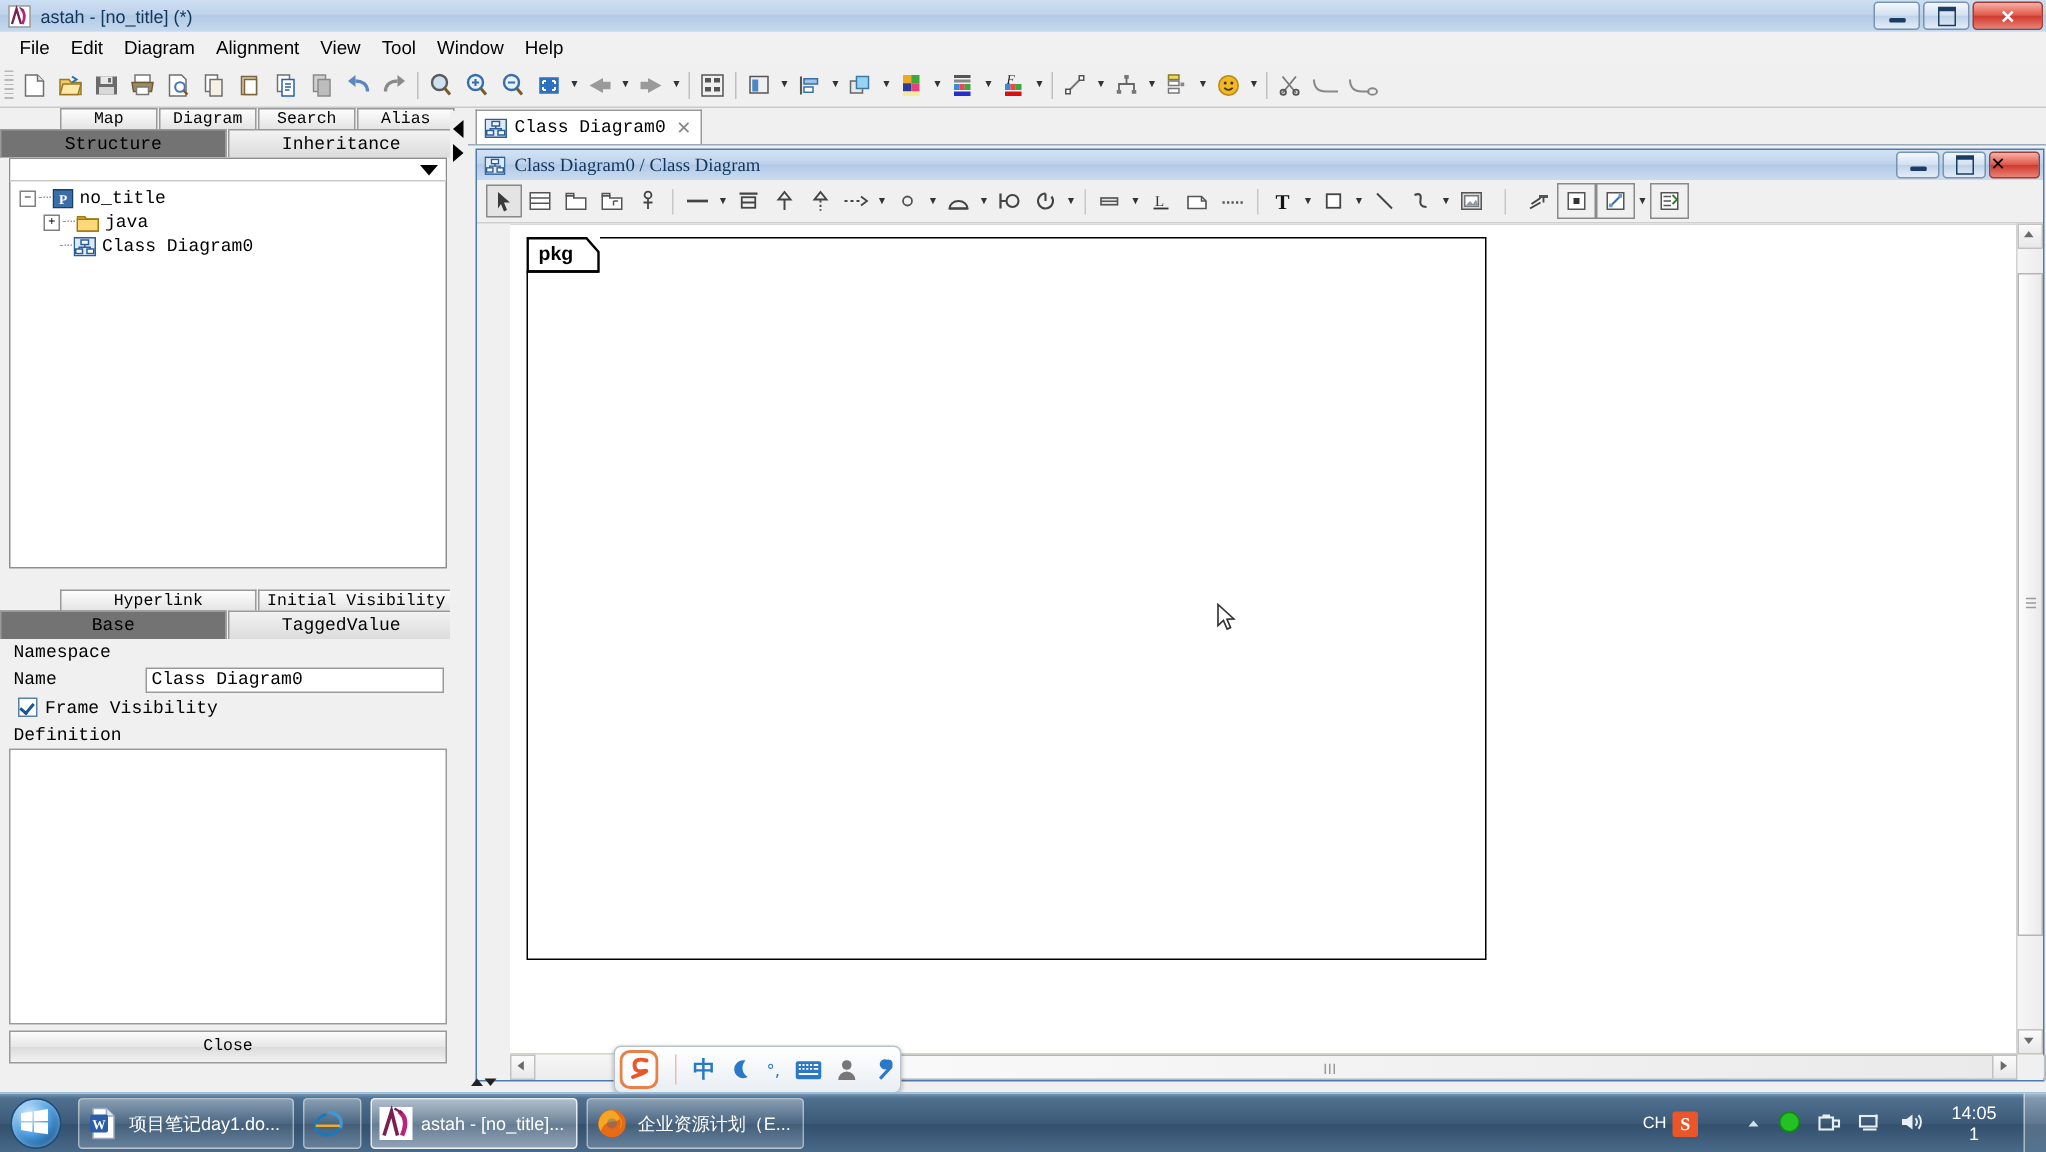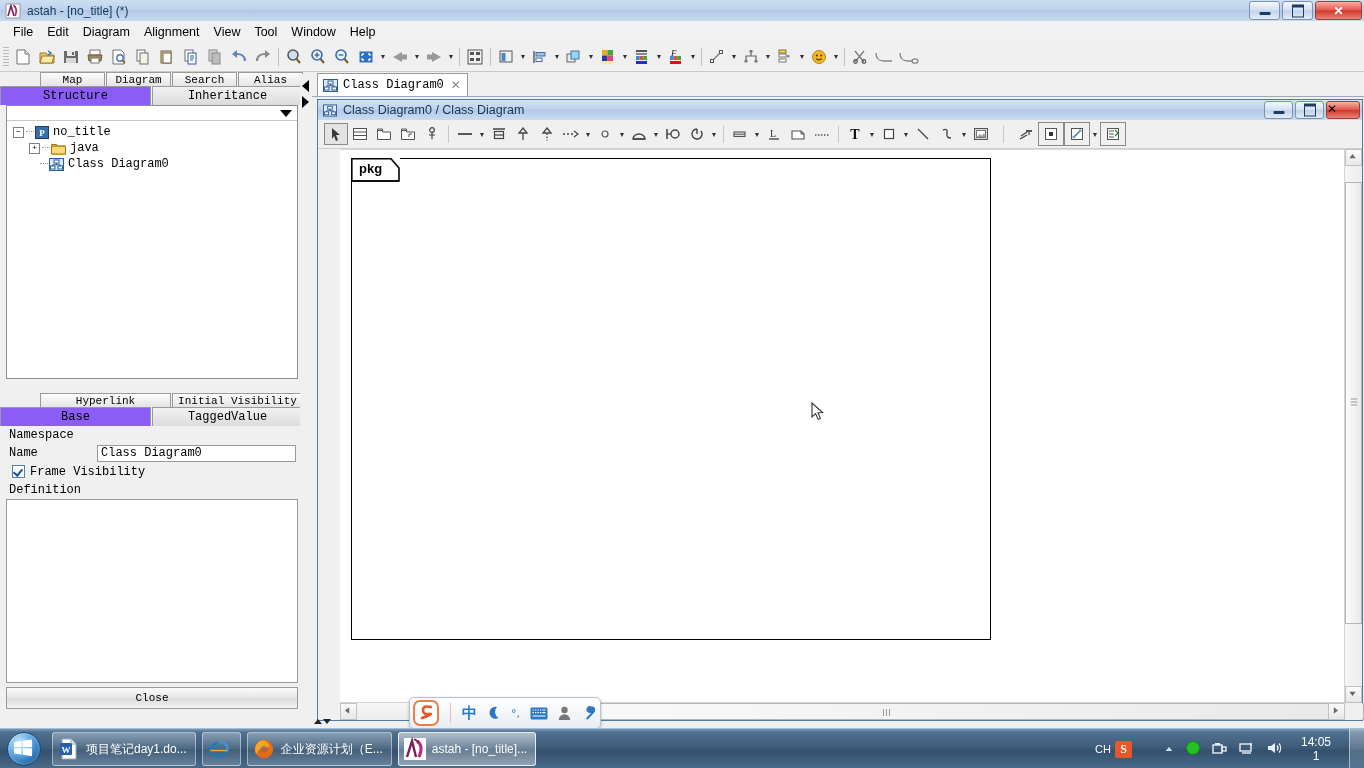--- a/index.html
+++ b/index.html
@@ -64,21 +64,21 @@
   .tabrow{display:flex;height:14px;position:relative;padding-left:40px;}
   .tabtop{flex:1;background:linear-gradient(to bottom,#fdfdfd,#e4e4e4);
           border:1px solid #9a9a9a;border-bottom:none;margin-right:1px;
           font-family:"Liberation Mono","DejaVu Sans Mono",monospace;font-size:11px;
           display:flex;align-items:center;justify-content:center;color:#000;
           overflow:hidden;cursor:default;}
   .tabrow2{display:flex;height:19px;position:relative;}
   .tab2{flex:1;border:1px solid #9a9a9a;border-bottom:none;margin-right:1px;
         font-family:"Liberation Mono","DejaVu Sans Mono",monospace;font-size:12px;
         display:flex;align-items:center;justify-content:center;cursor:default;}
-  .tab2.active{background:#8b5cf6;}
+  .tab2.active{background:#737373;}
   .tab2.inactive{background:linear-gradient(to bottom,#f2f2f2,#dcdcdc);}
 
   .treebox{margin:0 6px;height:272px;background:#fff;border:1px solid #8e8e8e;position:relative;}
   .treehdr{height:14px;border-bottom:1px solid #c8c8c8;background:#fff;position:relative;}
   .treehdr .caret{position:absolute;right:5px;top:4px;width:0;height:0;
      border-left:6px solid transparent;border-right:6px solid transparent;border-top:7px solid #000;}
   .tnode{display:flex;align-items:center;height:16px;font-family:"Liberation Mono","DejaVu Sans Mono",monospace;
          font-size:12px;color:#000;cursor:default;white-space:nowrap;}
   .expander{width:9px;height:9px;border:1px solid #808080;background:#fff;
             font-size:8px;line-height:7px;text-align:center;color:#000;margin-right:2px;
@@ -119,21 +119,21 @@
       border:1px solid #9a9a9a;border-bottom:none;padding:0 6px 0 5px;margin-left:5px;
       font-family:"Liberation Mono","DejaVu Sans Mono",monospace;font-size:12px;cursor:default;}
   .doctab .x{margin-left:7px;color:#888;font-size:12px;font-family:"Liberation Sans",sans-serif;}
 
   .innerwin{position:absolute;left:5px;top:27px;width:1044px;height:620px;
       border:1px solid #4f7ab0;background:#f0f0f0;}
   .innerbar{height:20px;
       background:linear-gradient(to bottom,#d2e3f6,#bed3ec 45%,#b2c9e6 50%,#cbdcf1);
       display:flex;align-items:center;position:relative;}
   .innerbar .ititle{font-size:12.5px;color:#11365c;margin-left:6px;
-      font-family:Liberation Sans, sans-serif;text-align:center;}
+      font-family:Liberation Serif, serif;text-align:center;}
   .iwbtns{position:absolute;right:2px;top:1px;display:flex;gap:2px;}
   .iwbtn{width:27px;height:16px;border:1px solid #7a93b2;border-radius:3px;
       background:linear-gradient(to bottom,#f4f8fc,#d2e0f0 48%,#c0d2e8 52%,#e3edf8);position:relative;}
   .iwbtn.close{background:linear-gradient(to bottom,#f7b1a8,#e0584a 48%,#cf3a2d 52%,#ea8276);
       border-color:#9e3d33;width:32px;}
 
   .dgtoolbar{height:28px;background:#f0f0f0;border-bottom:1px solid #cfcfcf;
       display:flex;align-items:center;padding-left:6px;}
   .dbtn{width:24px;height:22px;display:flex;align-items:center;justify-content:center;
       position:relative;cursor:default;}
@@ -921,41 +921,41 @@
       <span class="ic">
         <svg width="24" height="24" viewBox="0 0 24 24">
           <path d="M12 4.5c5 0 8.5 3.5 8.5 7.5 0 1.2-.3 2.3-.9 3.3" fill="none" stroke="#3a9ad8" stroke-width="2.2"></path>
           <path d="M19.5 14.8c-1.6 3-5 4.7-8.5 4.7-4.5 0-7.5-2.8-7.5-6 0-3.6 3.5-6.4 7-7.6" fill="none" stroke="#1a7ab8" stroke-width="2.2"></path>
           <path d="M3.5 13.5h16" fill="none" stroke="#e8b030" stroke-width="1.6"></path>
         </svg>
       </span>
       <span></span>
     </div>
 
-    <div class="tbitem">
-      <span class="ic">
-        <svg width="24" height="24" viewBox="0 0 24 24">
-          <circle cx="12" cy="12" r="9.2" fill="#e86a14"></circle>
-          <path d="M12 3.2a9 9 0 0 0-7.4 14c1-4.2 4.2-6.6 8.4-6.6 2.4 0 4-1 4.6-2.6.6 1.2.9 2.3.9 3.6a6.8 6.8 0 0 1-1.6 4.4A9.1 9.1 0 0 0 12 3.2z" fill="#f5a623"></path>
-          <circle cx="12" cy="12" r="3.4" fill="#2a5ea8" opacity="0.35"></circle>
-        </svg>
-      </span>
-      <span>企业资源计划（E...</span>
-    </div>
-
     <div class="tbitem" style="background:linear-gradient(to bottom,rgba(255,255,255,.55),rgba(255,255,255,.25) 50%,rgba(255,255,255,.4));border-color:rgba(255,255,255,.8);">
       <span class="ic">
         <svg width="24" height="24" viewBox="0 0 24 24">
           <rect x="1" y="1" width="22" height="22" fill="#ffffff"></rect>
           <path d="M4 20 L9 4 L13 20" stroke="#7a2050" stroke-width="2.4" fill="none"></path>
           <path d="M14 4 Q21 9 16 20" stroke="#b8257d" stroke-width="3" fill="none"></path>
           <path d="M11 2 L16 5" stroke="#7a2050" stroke-width="1.6"></path>
         </svg>
       </span>
       <span>astah - [no_title]...</span>
+    </div>
+
+    <div class="tbitem">
+      <span class="ic">
+        <svg width="24" height="24" viewBox="0 0 24 24">
+          <circle cx="12" cy="12" r="9.2" fill="#e86a14"></circle>
+          <path d="M12 3.2a9 9 0 0 0-7.4 14c1-4.2 4.2-6.6 8.4-6.6 2.4 0 4-1 4.6-2.6.6 1.2.9 2.3.9 3.6a6.8 6.8 0 0 1-1.6 4.4A9.1 9.1 0 0 0 12 3.2z" fill="#f5a623"></path>
+          <circle cx="12" cy="12" r="3.4" fill="#2a5ea8" opacity="0.35"></circle>
+        </svg>
+      </span>
+      <span>企业资源计划（E...</span>
     </div>
 
     <div class="tray">
       <span class="traytxt">CH</span>
       <span class="sogoutray">S</span>
       <span style="width:26px;"></span>
       <span style="margin:0 6px;">
         <svg width="10" height="8" viewBox="0 0 10 8">
             <path d="M5 2l3.4 4H1.6z" fill="#cfe0ef"></path>
           </svg>

